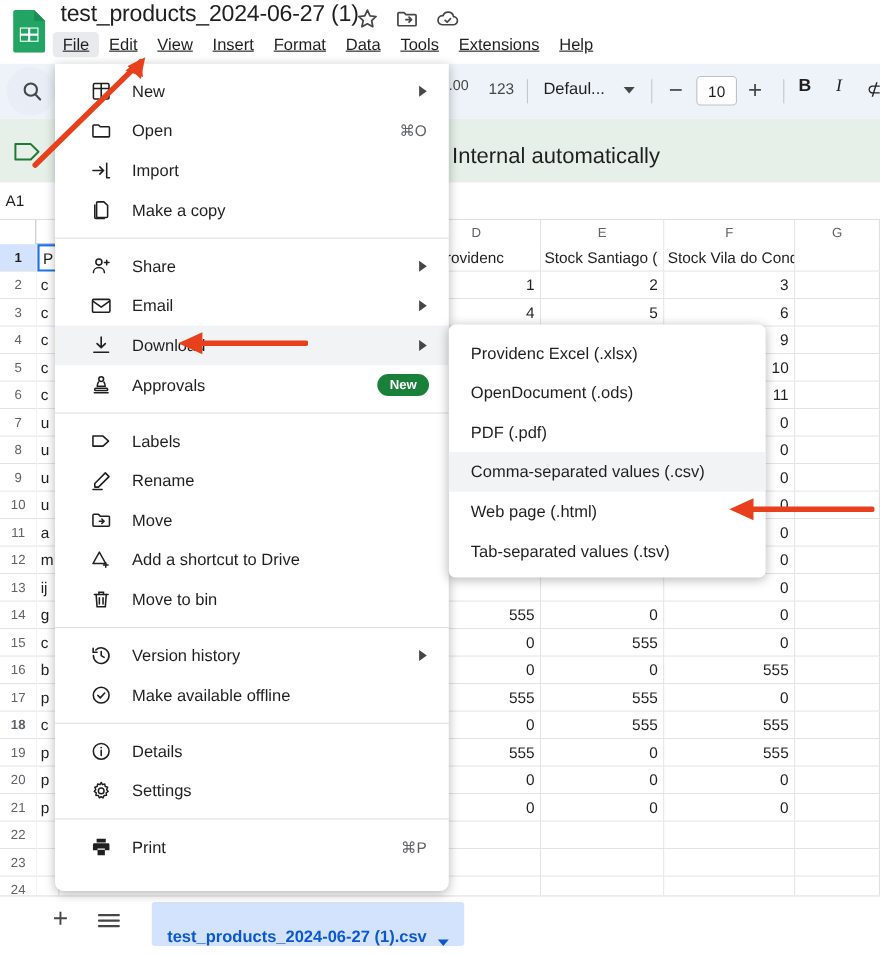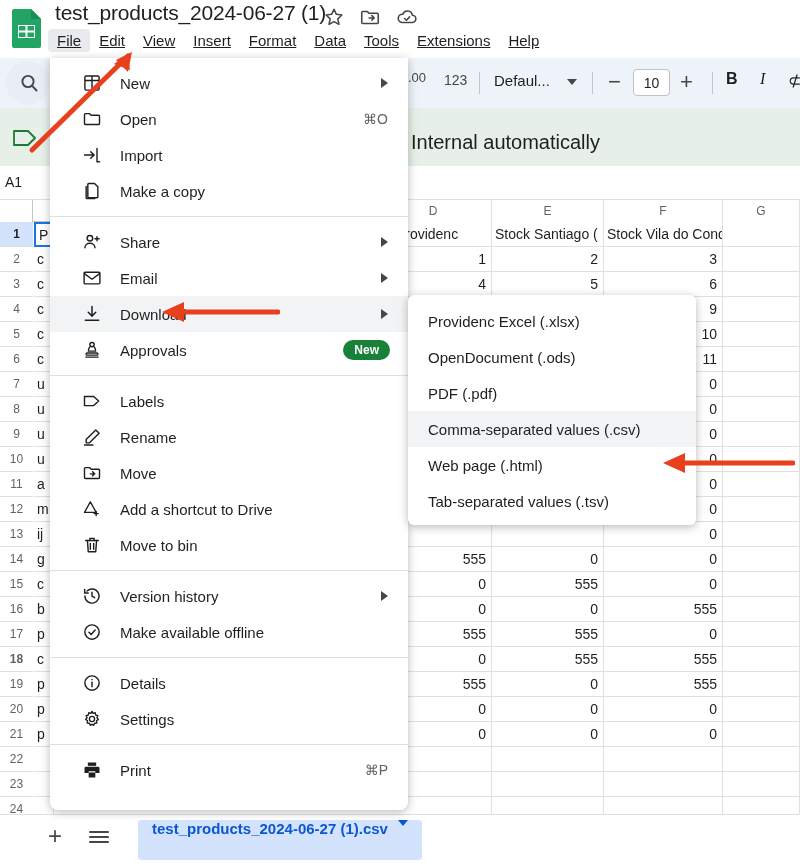--- a/index.html
+++ b/index.html
@@ -216,21 +216,21 @@
     color: #444746; transform: translateY(-50%); line-height: 1;
   }
   #all-sheets-btn {
     position: absolute; left: 88px; top: 829px; width: 22px; height: 16px;
     color: #444746;
   }
   #all-sheets-btn svg { width: 22px; height: 16px; display: block; }
   .sheet-tab {
     position: absolute; left: 138px; top: 820px; height: 40px;
     background: #d3e3fd; border-radius: 3px;
-    display: flex; align-items: flex-start; padding: 0 14px; gap: 10px;
+    display: flex; align-items: flex-end; padding: 0 14px; gap: 10px;
   }
   .sheet-tab-name {
     font-size: 15px; font-weight: 700; color: #0b57d0; white-space: nowrap;
   }
   .sheet-tab-caret {
     width: 0; height: 0; border-left: 5px solid transparent;
     border-right: 5px solid transparent; border-top: 6px solid #0b57d0;
   }
 
   

